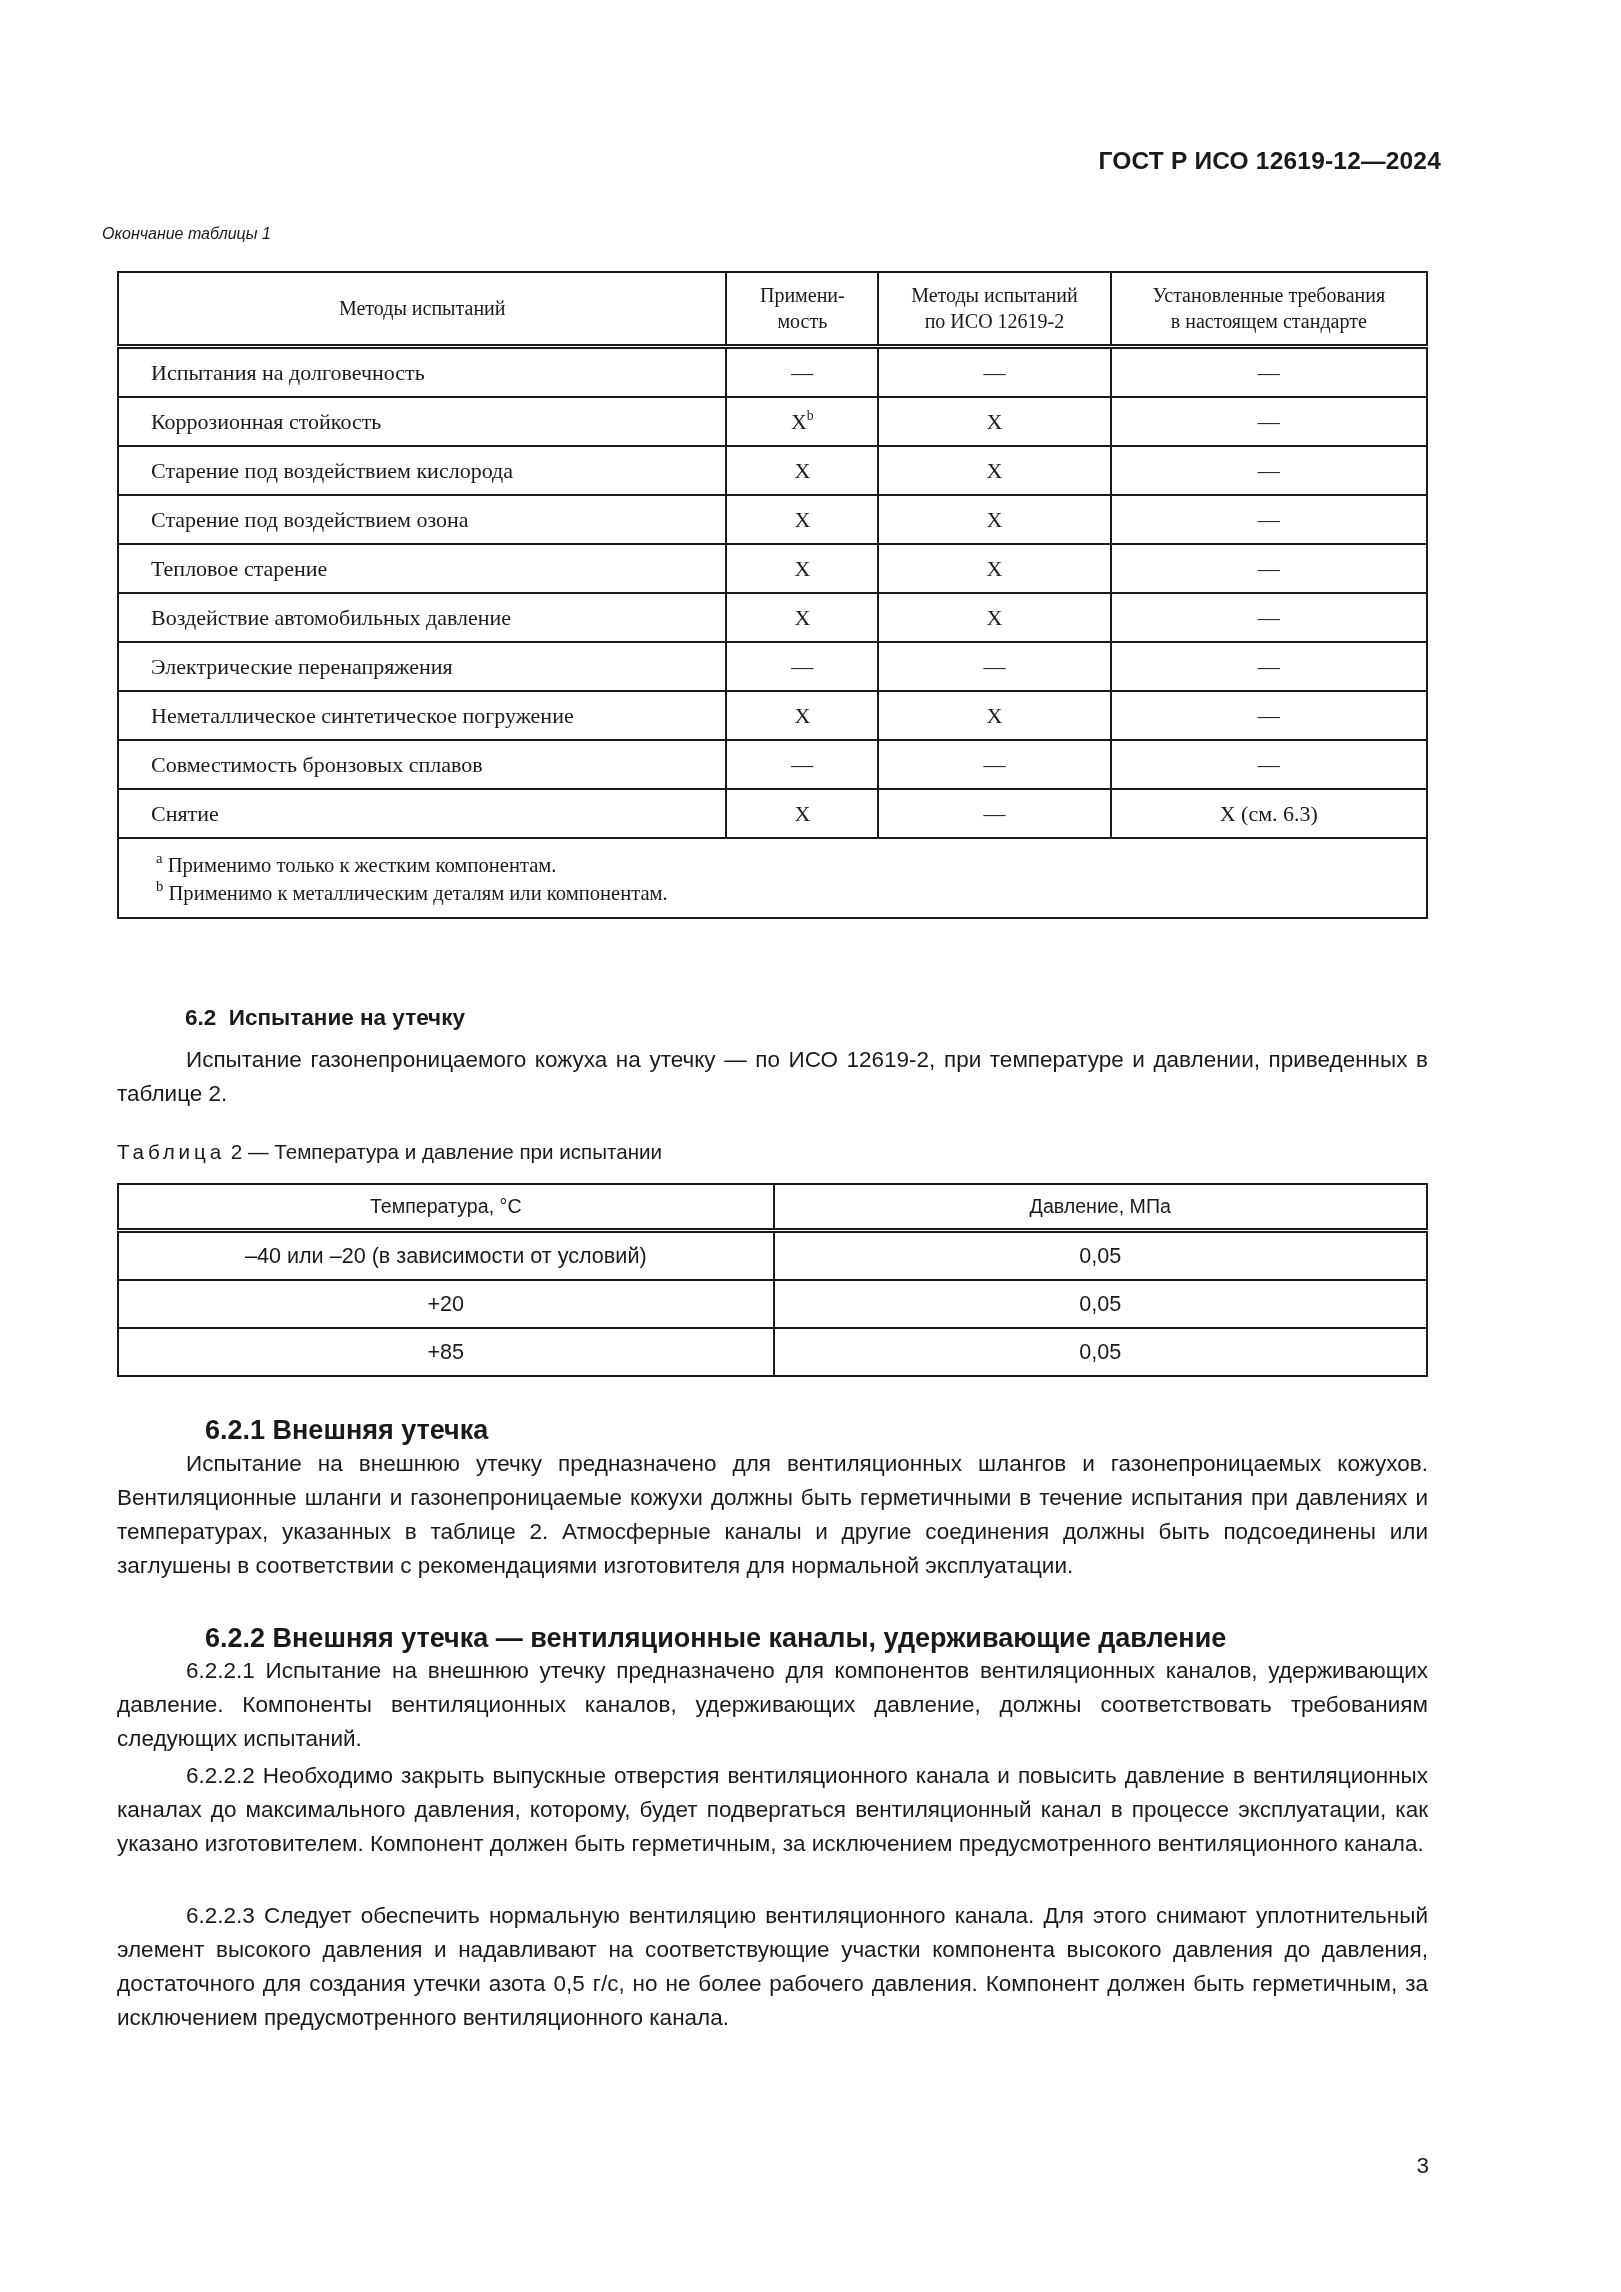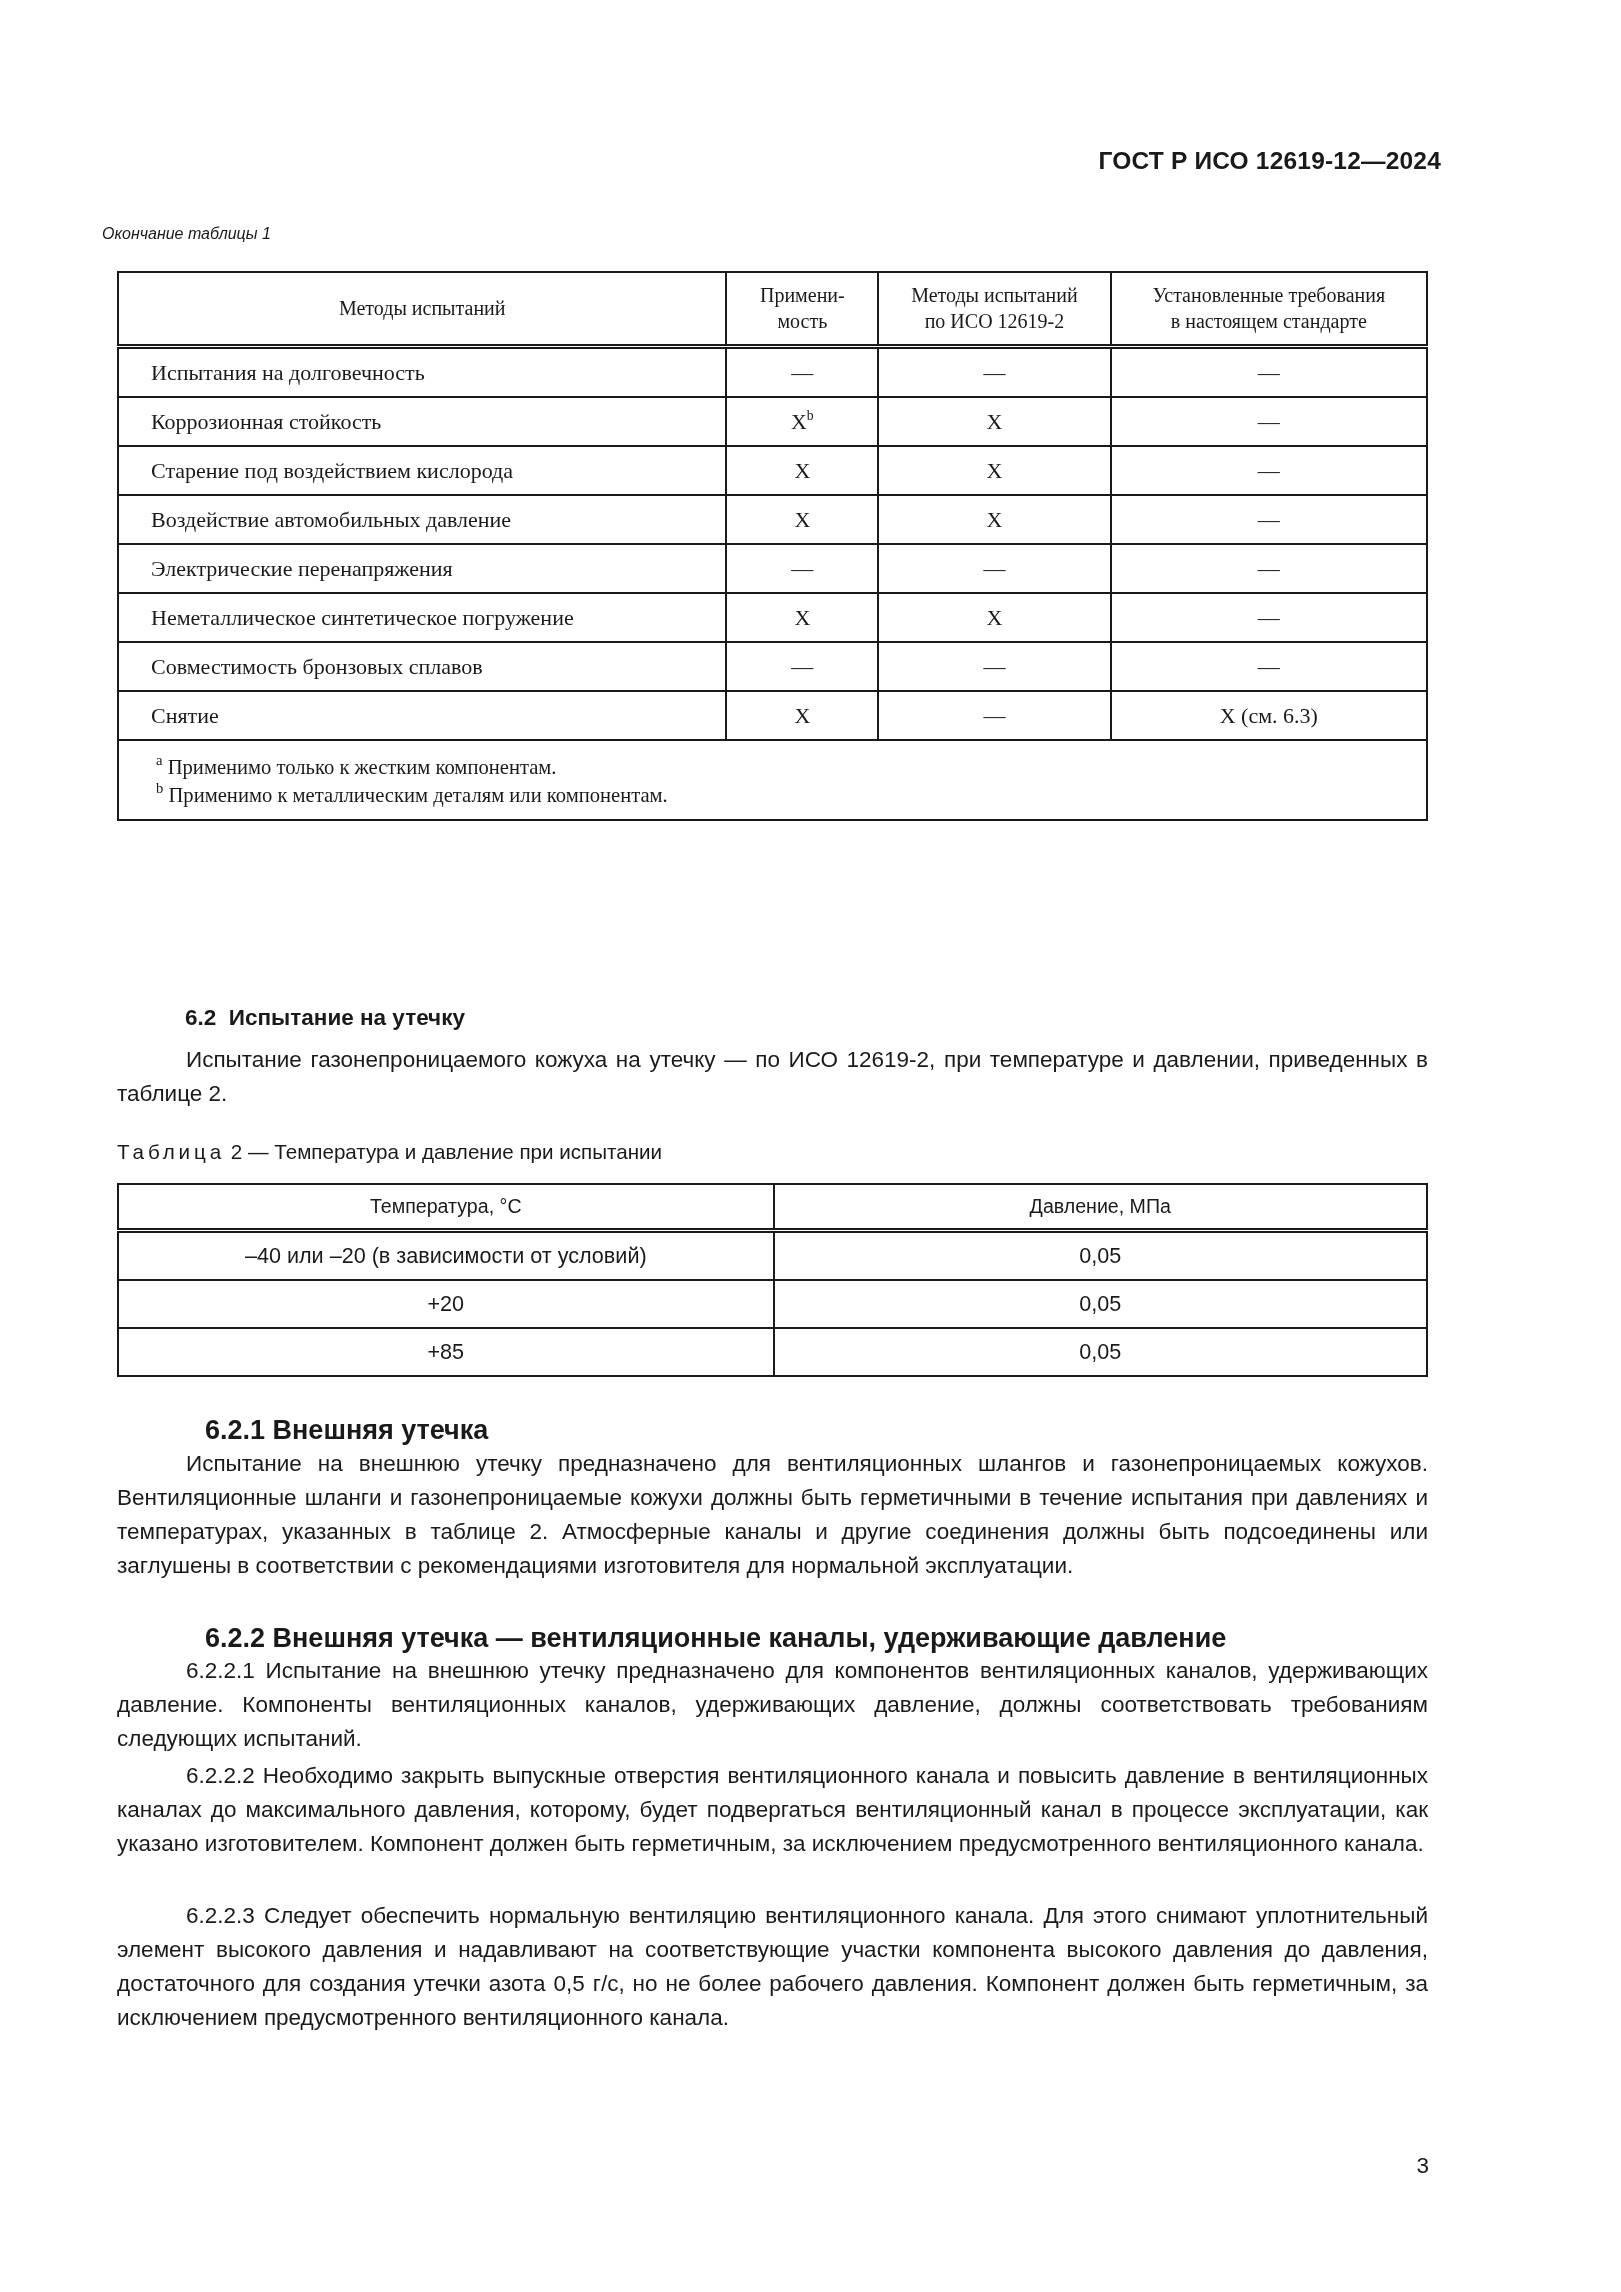--- a/index.html
+++ b/index.html
@@ -88,20 +88,32 @@
       <td class="c">X</td>
       <td class="c">—</td>
     </tr>
     <tr>
       <td class="name">Старение под воздействием кислорода</td>
       <td class="c"><span>X</span></td>
       <td class="c">X</td>
       <td class="c">—</td>
     </tr>
     <tr>
+      <td class="name">Старение под воздействием озона</td>
+      <td class="c"><span>X</span></td>
+      <td class="c">X</td>
+      <td class="c">—</td>
+    </tr>
+    <tr>
+      <td class="name">Тепловое старение</td>
+      <td class="c"><span>X</span></td>
+      <td class="c">X</td>
+      <td class="c">—</td>
+    </tr>
+    <tr>
       <td class="name">Воздействие автомобильных давление</td>
       <td class="c"><span>X</span></td>
       <td class="c">X</td>
       <td class="c">—</td>
     </tr>
     <tr>
       <td class="name">Электрические перенапряжения</td>
       <td class="c"><span>—</span></td>
       <td class="c">—</td>
       <td class="c">—</td>

